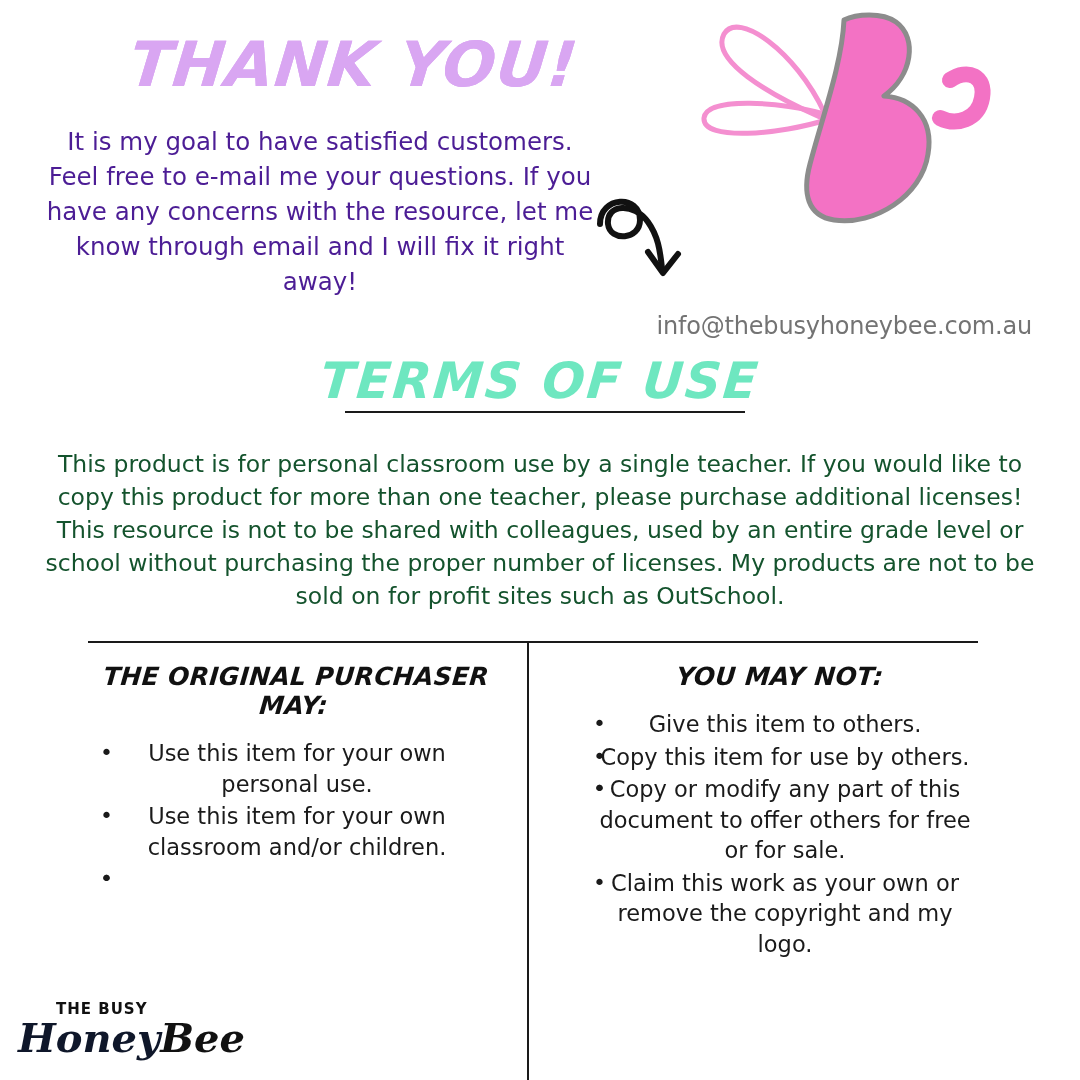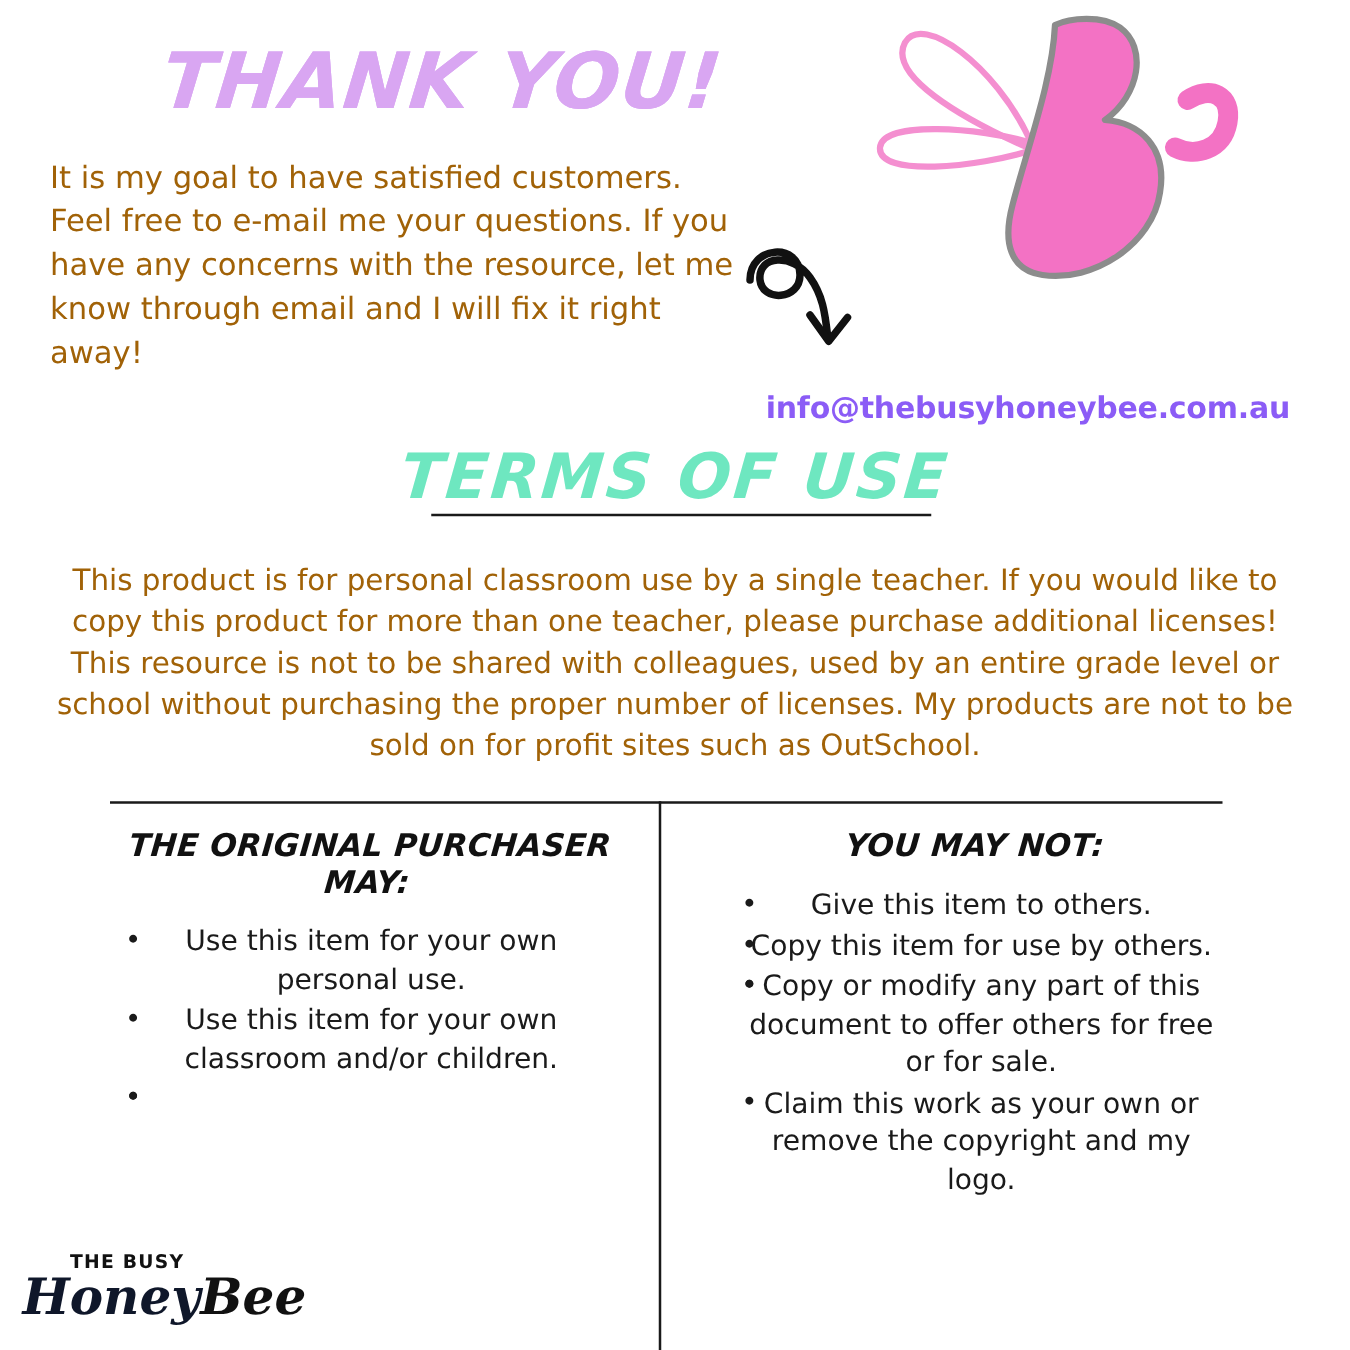--- a/index.html
+++ b/index.html
@@ -23,33 +23,34 @@
     font-style: italic;
     transform: skewX(-6deg);
     text-shadow: 0 0 0 #d9a6f2;
   }
 
   
   .intro {
     position: absolute;
     left: 40px; top: 124px;
     width: 560px;
+    text-align: center;
     font-size: 24.5px;
     line-height: 35px;
-    color: #a16207;
+    color: #4c1d95;
     font-family: "DejaVu Sans", sans-serif;
   }
 
   
   .email {
     position: absolute;
     right: 48px; top: 312px;
     font-size: 24px;
-    font-weight: 700;
-    color: #8b5cf6;
+    font-weight: 400;
+    color: #737373;
     font-family: "DejaVu Sans", sans-serif;
     letter-spacing: -0.2px;
   }
 
   
   .arrow { position: absolute; left: 592px; top: 180px; }
 
   
   .blogo { position: absolute; left: 672px; top: 8px; }
 
@@ -74,21 +75,21 @@
   }
 
   
   .terms-body {
     position: absolute;
     left: 42px; top: 448px;
     width: 996px;
     text-align: center;
     font-size: 23.5px;
     line-height: 33px;
-    color: #a16207;
+    color: #14532d;
     font-family: "DejaVu Sans", sans-serif;
   }
 
   
   .hrule {
     position: absolute;
     left: 88px; top: 641px;
     width: 890px; height: 2px;
     background: #1a1a1a;
   }

